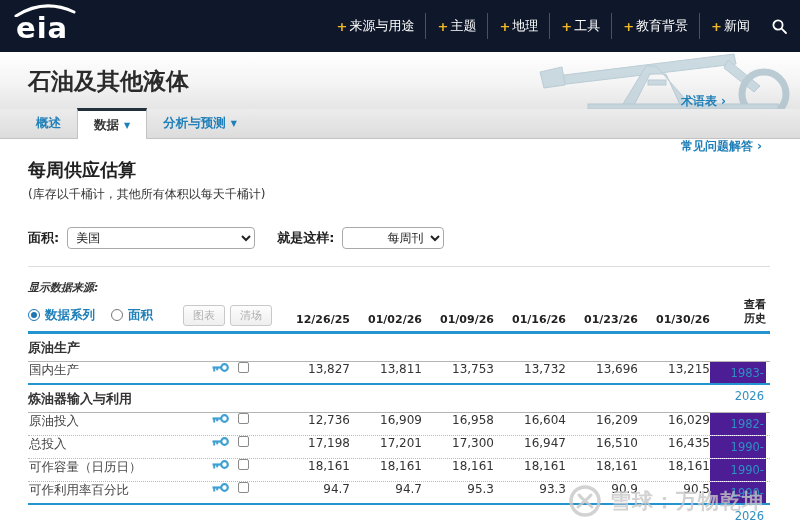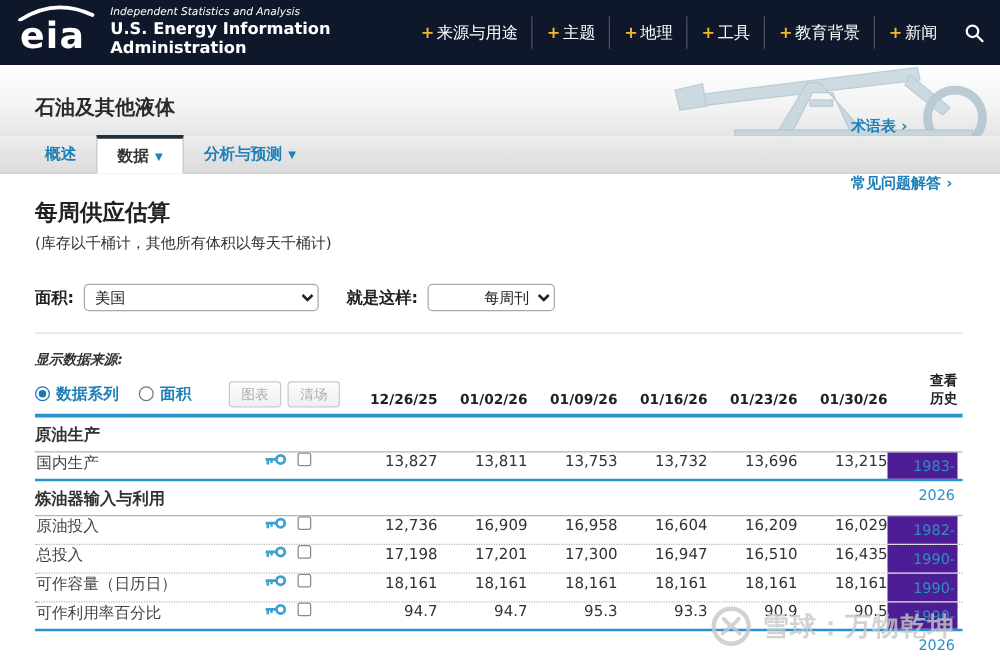--- a/index.html
+++ b/index.html
@@ -15,21 +15,21 @@
   .org-tagline { font-size:8.5px; font-style:italic; }
   .org-name { font-size:13px; font-weight:bold; }
   .top-nav { margin-left:auto; display:flex; align-items:center; }
   .nav-item { color:#fff; font-size:13px; padding:4px 11px; display:flex; align-items:center; gap:2px; cursor:pointer; border-left:1px solid rgba(255,255,255,0.25); }
   .nav-item:first-child { border-left:none; }
   .plus { color:#f2b826; font-weight:bold; font-size:13px; }
   .search-btn { margin-left:10px; cursor:pointer; display:flex; align-items:center; }
 
   
   .hero { height:57px; position:relative; background:linear-gradient(to bottom,#ffffff 0%,#f4f4f4 55%,#e5e5e5 100%); overflow:hidden; }
-  .hero-title { position:absolute; left:28px; top:24px; font-size:16px; font-weight:bold; color:#2b2b2b; }
+  .hero-title { position:absolute; left:28px; top:14px; font-size:23px; font-weight:bold; color:#2b2b2b; }
   .pumpjack { position:absolute; right:0; top:0; opacity:.75; }
 
   
   .tabbar { height:30px; background:linear-gradient(to bottom,#ececec,#dcdcdc); border-bottom:1px solid #c3c3c3; display:flex; align-items:flex-end; padding-left:20px; position:relative; }
   .tab { height:29px; display:flex; align-items:center; gap:5px; padding:0 16px; font-size:12.5px; font-weight:bold; color:#1f7fb8; cursor:pointer; }
   .tab .arrow { font-size:8px; color:#1f7fb8; }
   .tab.active { background:#fff; border-top:3px solid #22303c; border-left:1px solid #c3c3c3; border-right:1px solid #c3c3c3; color:#333; margin-bottom:-1px; height:31px;text-align:right; }
   .tabbar-links { margin-left:auto; display:flex; gap:28px; padding-right:38px; align-self:center;flex-direction:column; }
   .tabbar-links a { font-size:12px; font-weight:bold; color:#1f7fb8; text-decoration:none; cursor:pointer; }
 
@@ -89,25 +89,20 @@
 <div class="page">
 
   <div class="top-header">
     <div class="logo-wrap">
       <div class="eia-logo">
         <svg class="eia-arc" width="62" height="14" viewBox="0 0 62 14">
           <path d="M2 13 Q30 -5 60 9" stroke="#ffffff" stroke-width="3" fill="none" stroke-linecap="round"></path>
         </svg>
         <span>eia</span>
       </div>
-      <div class="org-block">
-        <div class="org-tagline">Independent Statistics and Analysis</div>
-        <div class="org-name">U.S. Energy Information</div>
-        <div class="org-name">Administration</div>
-      </div>
     </div>
     <div class="top-nav">
         <div class="nav-item">
           <span class="plus">+</span>
           <span class="nav-label">来源与用途</span>
         </div>
         <div class="nav-item">
           <span class="plus">+</span>
           <span class="nav-label">主题</span>
         </div>

